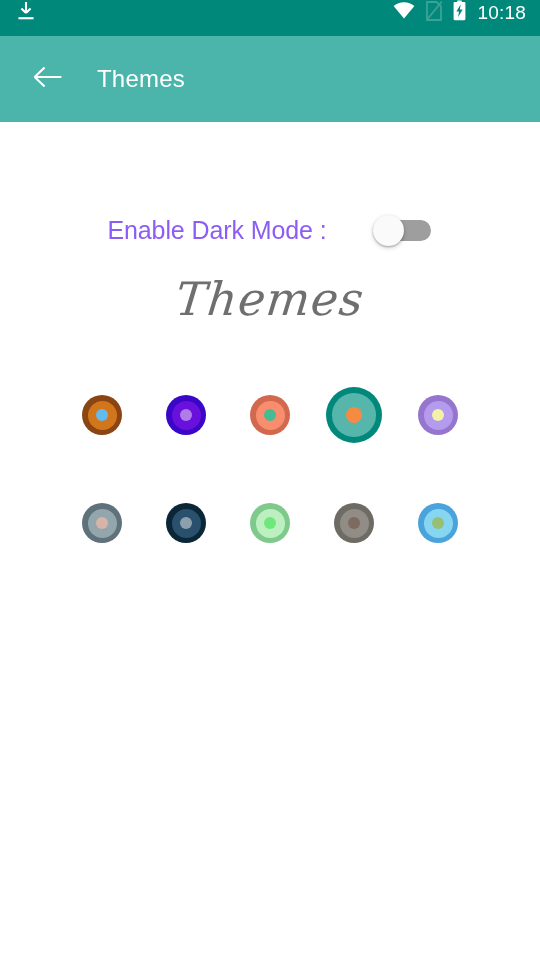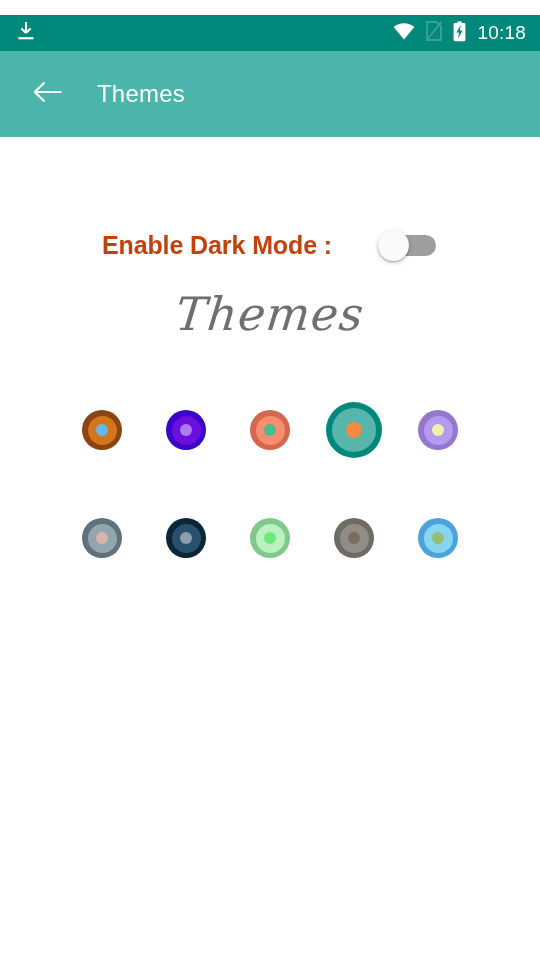--- a/index.html
+++ b/index.html
@@ -10,24 +10,23 @@
     background: #ffffff;
     font-family: "Liberation Sans", sans-serif;
   }
 
   
   .status-bar {
     position: relative;
     height: 36px;
     background: #00887A;
     display: flex;
-    align-items: center;
+    align-items: flex-start;
     padding: 0 14px 0 16px;
     color: #ffffff;
-    margin-top: 15px;
   }
   .status-left { display: flex; align-items: center; }
   .status-right {
     margin-left: auto;
     display: flex;
     align-items: center;
     gap: 11px;
   }
   .status-clock {
     font-size: 19px;
@@ -79,22 +78,22 @@
   .darkmode-row {
     position: absolute;
     left: 0; right: 0;
     top: 90px;
     display: flex;
     align-items: center;
     justify-content: center;
   }
   .darkmode-label {
     font-size: 25px;
-    font-weight: 700;
-    color: #c2410c;
+    font-weight: 400;
+    color: #8b5cf6;
     letter-spacing: -.1px;
   }
   .switch {
     position: relative;
     width: 60px;
     height: 36px;
     margin-left: 46px;
     cursor: pointer;
   }
   .switch-track {

